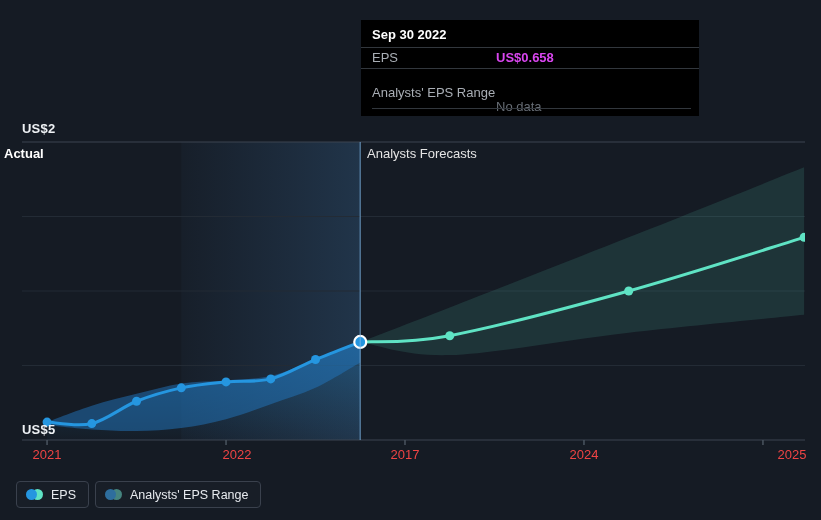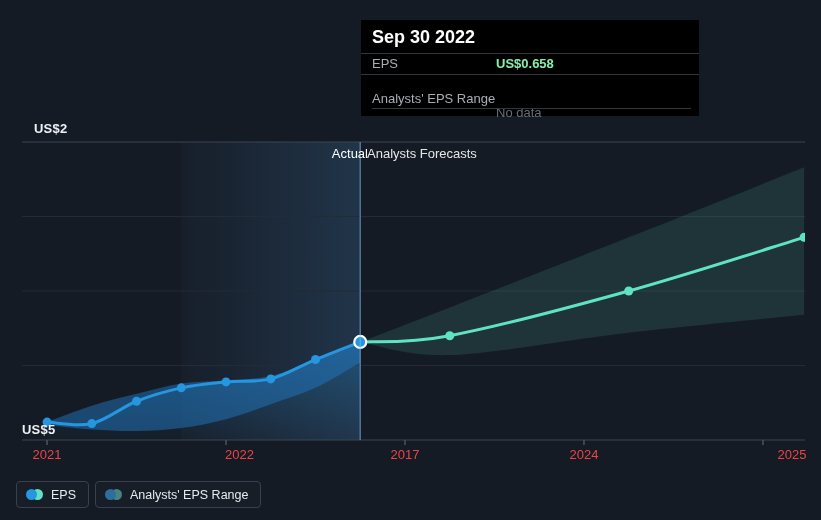--- a/index.html
+++ b/index.html
@@ -5,32 +5,32 @@
   html,body{margin:0;padding:0;}
   body{
     width:821px;height:520px;overflow:hidden;position:relative;
     background:#151b24;
     font-family:"Liberation Sans","DejaVu Sans",sans-serif;
     -webkit-font-smoothing:antialiased;
   }
   .stage{position:absolute;inset:0;}
   svg#plot{position:absolute;left:0;top:0;}
   .ylab{position:absolute;font-size:13px;font-weight:600;color:#eef1f4;letter-spacing:.2px;}
-  .ylab.top{left:34px;top:121px;}
+  .ylab.top{left:22px;top:121px;}
   .ylab.bottom{left:22px;top:422px;}
   .phase{position:absolute;top:146px;font-size:13px;}
-  .phase.actual{left:16px;width:352px;text-align:right;color:#ffffff;font-weight:400;}
+  .phase.actual{left:4px;width:352px;color:#ffffff;font-weight:700;}
   .phase.forecast{left:367px;color:#e5e5e5;font-weight:400;}
   .xlab{position:absolute;top:447px;width:48px;margin-left:-24px;text-align:center;
         font-size:13px;color:#ef4444;}
   .tooltip{
     position:absolute;left:361px;top:20px;width:338px;height:96px;
     background:#000000;z-index:5;box-sizing:border-box;
   }
-  .tt-title{padding:7px 11px 5px;font-size:18px;font-weight:700;color:#ffffff;}
+  .tt-title{padding:7px 11px 5px;font-size:13px;font-weight:700;color:#ffffff;}
   .tt-row{display:flex;align-items:center;border-top:1px solid #32373d;
           padding:2px 8px 2px 11px;font-size:13px;line-height:16px;}
   .tt-label{width:124px;flex:none;color:#a9aeb5;}
   .tt-value{font-weight:700;}
   .tt-bottom-rule{position:absolute;left:11px;right:8px;bottom:7px;height:0;
                   border-top:1px solid #32373d;}
   #legend{position:absolute;left:16px;top:481px;display:flex;gap:6px;z-index:4;}
   .legend-btn{
     display:inline-flex;align-items:center;box-sizing:border-box;height:27px;
     padding:0 12px 0 9px;border:1px solid #3a414d;border-radius:4px;
@@ -94,32 +94,32 @@
     </svg>
 
   <div class="ylab top">US$2</div>
   <div class="ylab bottom">US$5</div>
 
   <div class="phase actual">Actual</div>
   <div class="phase forecast">Analysts Forecasts</div>
 
   <div id="xlabels">
       <div class="xlab" style="left: 47.056px;">2021</div>
-      <div class="xlab" style="left: 230px; text-align: right;">2022</div>
+      <div class="xlab" style="left: 237px;">2022</div>
       <div class="xlab" style="left: 404.999px;">2017</div>
       <div class="xlab" style="left: 583.97px;">2024</div>
       <div class="xlab" style="left: 792px;">2025</div>
     </div>
 
   <div class="tooltip">
     <div class="tt-title">Sep 30 2022</div>
     <div id="tt-rows">
         <div class="tt-row">
           <span class="tt-label">EPS</span>
-          <span class="tt-value" style="color: #86efac;">US$0.658</span>
+          <span class="tt-value" style="color: #d946ef;">US$0.658</span>
         </div>
         <div class="tt-row">
           <span class="tt-label">Analysts' EPS Range</span>
           <span class="tt-value" style="color: rgb(103, 109, 117); font-weight: 400; margin-top: 28px;">No data</span>
         </div>
       </div>
     <div class="tt-bottom-rule"></div>
   </div>
 
   <div id="legend">

